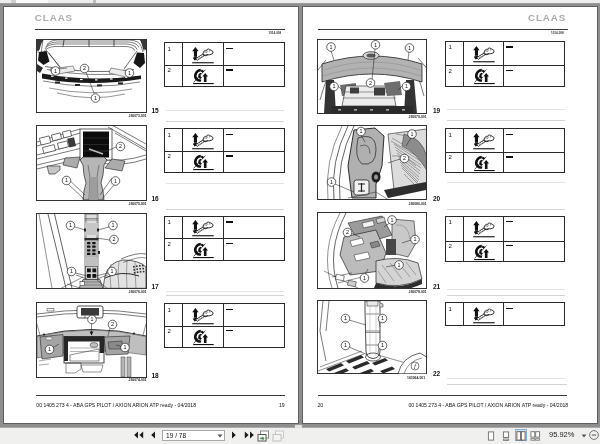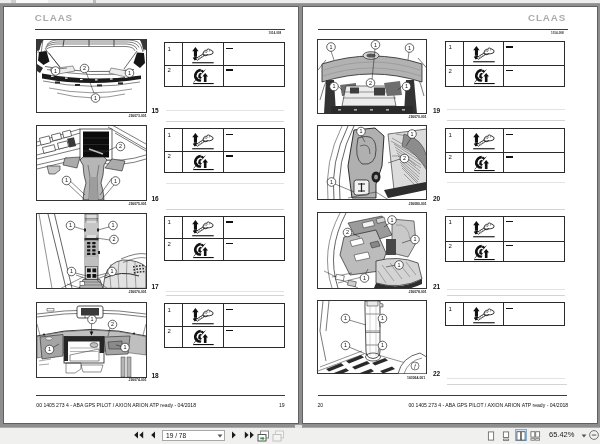--- a/index.html
+++ b/index.html
@@ -781,21 +781,21 @@
   <rect x="5.3" y="0.7" width="3.8" height="8.4" fill="#fff" stroke="#555" stroke-width="0.9"></rect>
 </svg>
 
 <svg class="abs" style="left:529.5px;top:430.5px" width="11" height="10" viewBox="0 0 11 10">
   <rect x="0.9" y="0.7" width="3.9" height="5.4" fill="#fff" stroke="#6e6e6e" stroke-width="0.9"></rect>
   <rect x="5.7" y="0.7" width="3.9" height="5.4" fill="#fff" stroke="#6e6e6e" stroke-width="0.9"></rect>
   <rect x="0.9" y="7.7" width="3.9" height="1.5" fill="#fff" stroke="#6e6e6e" stroke-width="0.8"></rect>
   <rect x="5.7" y="7.7" width="3.9" height="1.5" fill="#fff" stroke="#6e6e6e" stroke-width="0.8"></rect>
 </svg>
 
-<div class="abs" style="left:549px;top:431px;font-size:7.5px;color:#222;line-height:8px">65.42%</div>
+<div class="abs" style="left:549px;top:431px;font-size:7.5px;color:#222;line-height:8px">95.92%</div>
 
 <svg class="abs" style="left:581px;top:434px" width="6" height="4" viewBox="0 0 6 4">
       <path d="M0.6,0.6 L5.4,0.6 L3,3.4 Z" fill="#555"></path>
     </svg>
 
 <svg class="abs" style="left:588px;top:429px" width="12" height="12" viewBox="0 0 12 12">
   <circle cx="6" cy="6" r="4.4" fill="none" stroke="#666" stroke-width="0.9"></circle>
   <rect x="3.8" y="5.5" width="4.4" height="1.1" fill="#666"></rect>
 </svg>
 

